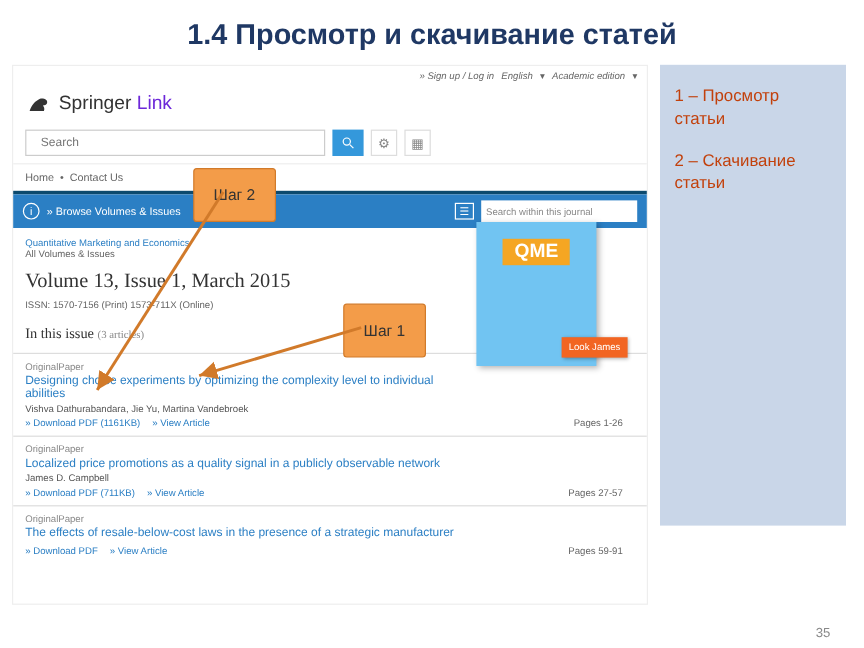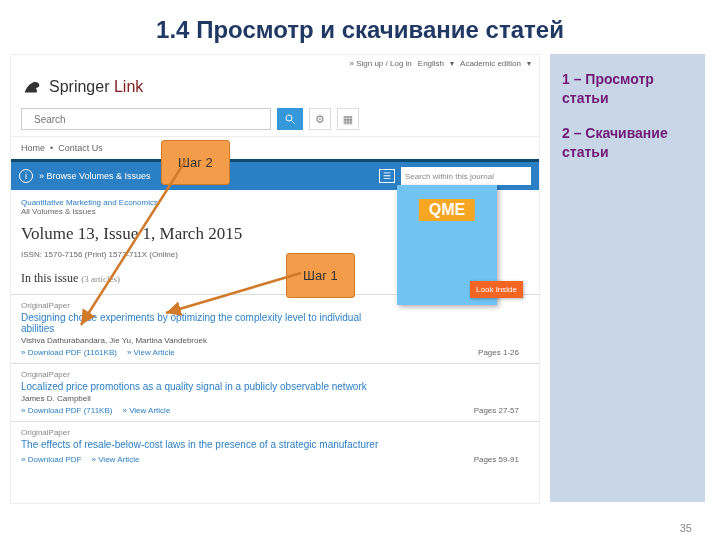--- a/index.html
+++ b/index.html
@@ -6,26 +6,26 @@
   body { width: 720px; height: 540px; font-family: Arial, sans-serif; background: #fff; position: relative; overflow: hidden; }
 
   .slide-title { color: #1f3864; font-size: 24px; font-weight: bold; text-align: center; padding: 16px 0 10px; }
 
   .content { display: flex; padding: 0 10px; }
 
   .screenshot { position: relative; width: 530px; height: 450px; background: #fff; border: 1px solid #eee; }
 
   
   .topbar { display:flex; justify-content:flex-end; align-items:center; font-size:8px; color:#666; padding:4px 8px; gap:6px;}
-  .topbar a { color:#666; cursor:pointer; }
+  .topbar a { color:#666; cursor:pointer;font-style:italic; }
 
   .logo-row { display:flex; align-items:center; padding: 4px 10px; }
   .logo-horse { width:22px; height:22px; display:inline-block; }
   .logo-text { font-size:16px; color:#333; margin-left:6px; }
-  .logo-text .gray { color:#7f1d1d; }
+  .logo-text .gray { color:#6d28d9; }
 
   .search-row { display:flex; align-items:center; padding: 6px 10px; gap:6px; }
   .search-input { flex:0 0 250px; height:22px; border:1px solid #ccc; font-size:10px; padding:2px 12px; }
   .search-btn { width:26px; height:22px; background:#3498db; display:flex; align-items:center; justify-content:center; }
   .icon-btn { width:22px; height:22px; border:1px solid #ddd; display:flex; align-items:center; justify-content:center; font-size:11px; color:#888; }
 
   .breadcrumb { font-size:9px; color:#666; padding:6px 10px; border-top:1px solid #eee; border-bottom:3px solid #0c4a6e;}
 
   .blue-bar { background:#2b7fc4; color:#fff; display:flex; align-items:center; height:28px; padding:0 8px; font-size:9px; gap:6px; }
   .blue-bar .circle { width:14px; height:14px; border-radius:50%; border:1.5px solid #fff; display:flex; align-items:center; justify-content:center; font-size:9px;}
@@ -54,21 +54,21 @@
   .art-links .dl::before { content:"» "; color:#2b7fc4; }
   .art-links .view { color:#2b7fc4; }
   .art-links .pages { margin-left:auto; color:#666; padding-right:10px; }
 
   
   .callout { position:absolute; background:#f39c49; border:1.5px solid #d17a2a; color:#333; font-size:13px; padding:14px 16px; border-radius:3px; }
   .callout.step2 { left:150px; top:85px; }
   .callout.step1 { left:275px; top:198px; }
 
   
-  .right-panel { width:155px; background:#c9d6e8; margin-left:10px; padding:16px 12px; height:448px; color:#701a75; font-weight:bold; font-size:14px; line-height:1.35; }
+  .right-panel { width:155px; background:#c9d6e8; margin-left:10px; padding:16px 12px; height:384px; color:#c2410c; font-weight:normal; font-size:14px; line-height:1.35; }
   .right-panel p { margin-bottom:16px; }
 
   .page-num { position:absolute; bottom:6px; right:28px; font-size:11px; color:#888; }
 </style>
 </head>
 <body>
 
 <div class="slide-title">1.4 Просмотр и скачивание статей</div>
 
 <div class="content">
@@ -128,21 +128,21 @@
     <div class="in-issue">
       <span>In this issue</span>
       <span class="count">(3 articles)</span>
     </div>
 
     <div class="cover">
       <div class="cover-back"></div>
       <div class="cover-main">
         <div class="cover-qme">QME</div>
       </div>
-      <div class="look-inside">Look Inside</div>
+      <div class="look-inside">Look James</div>
     </div>
 
     <div class="article">
       <div class="art-type">OriginalPaper</div>
       <div class="art-title">Designing choice experiments by optimizing the complexity level to individual abilities</div>
       <div class="art-auth">Vishva Dathurabandara, Jie Yu, Martina Vandebroek</div>
       <div class="art-links">
         <span class="dl">Download PDF (1161KB)</span>
         <span class="view">» View Article</span>
         <span class="pages">Pages 1-26</span>

